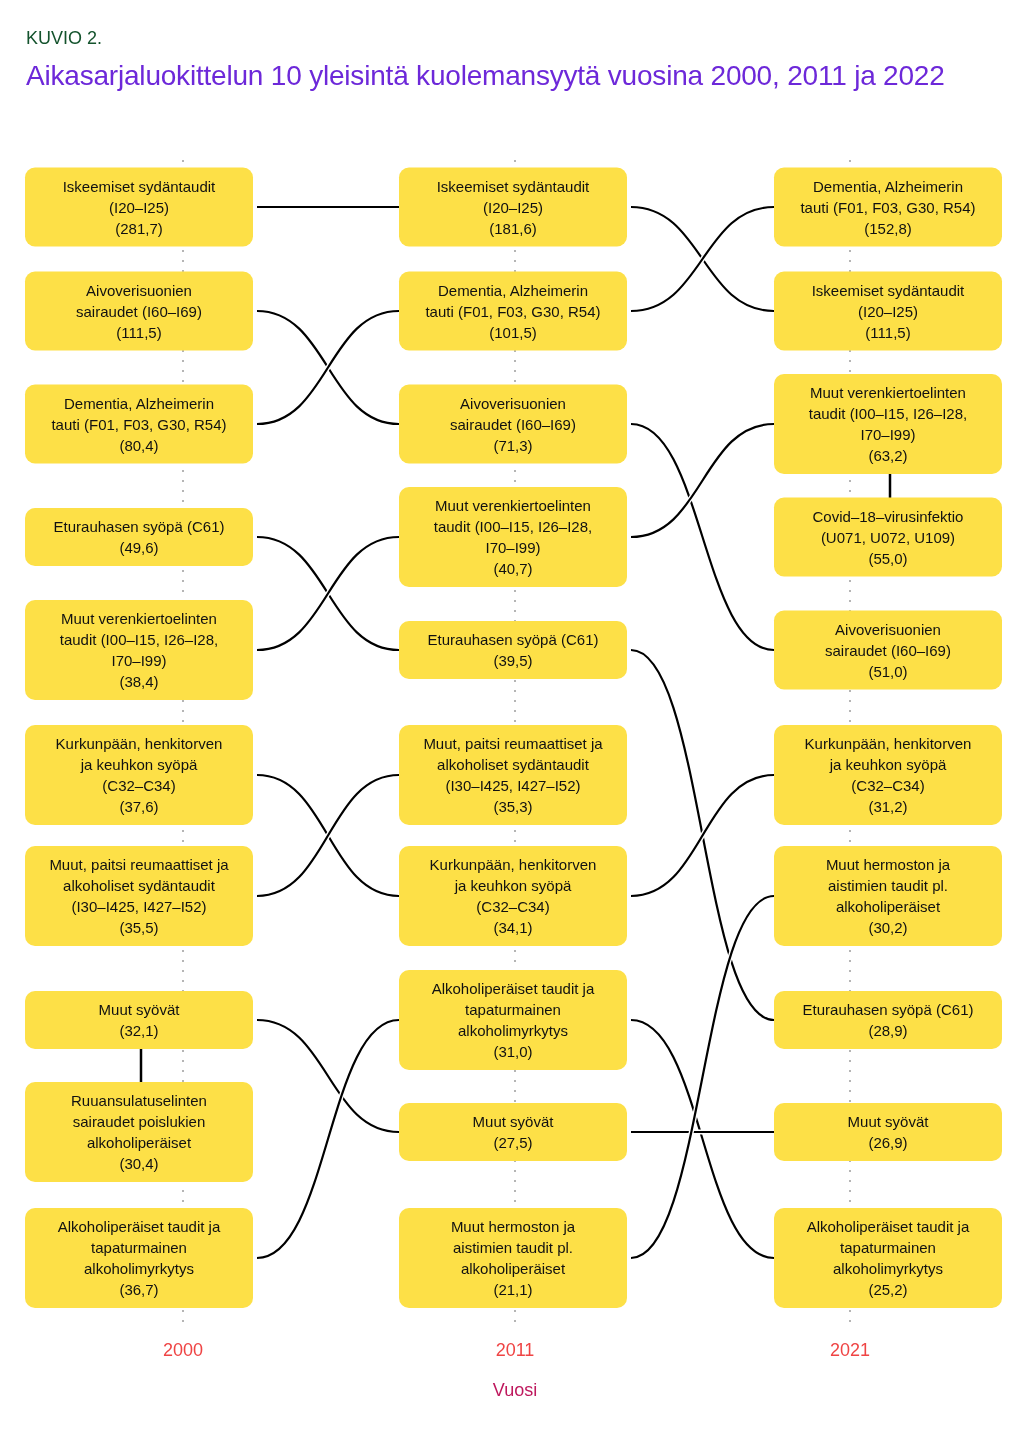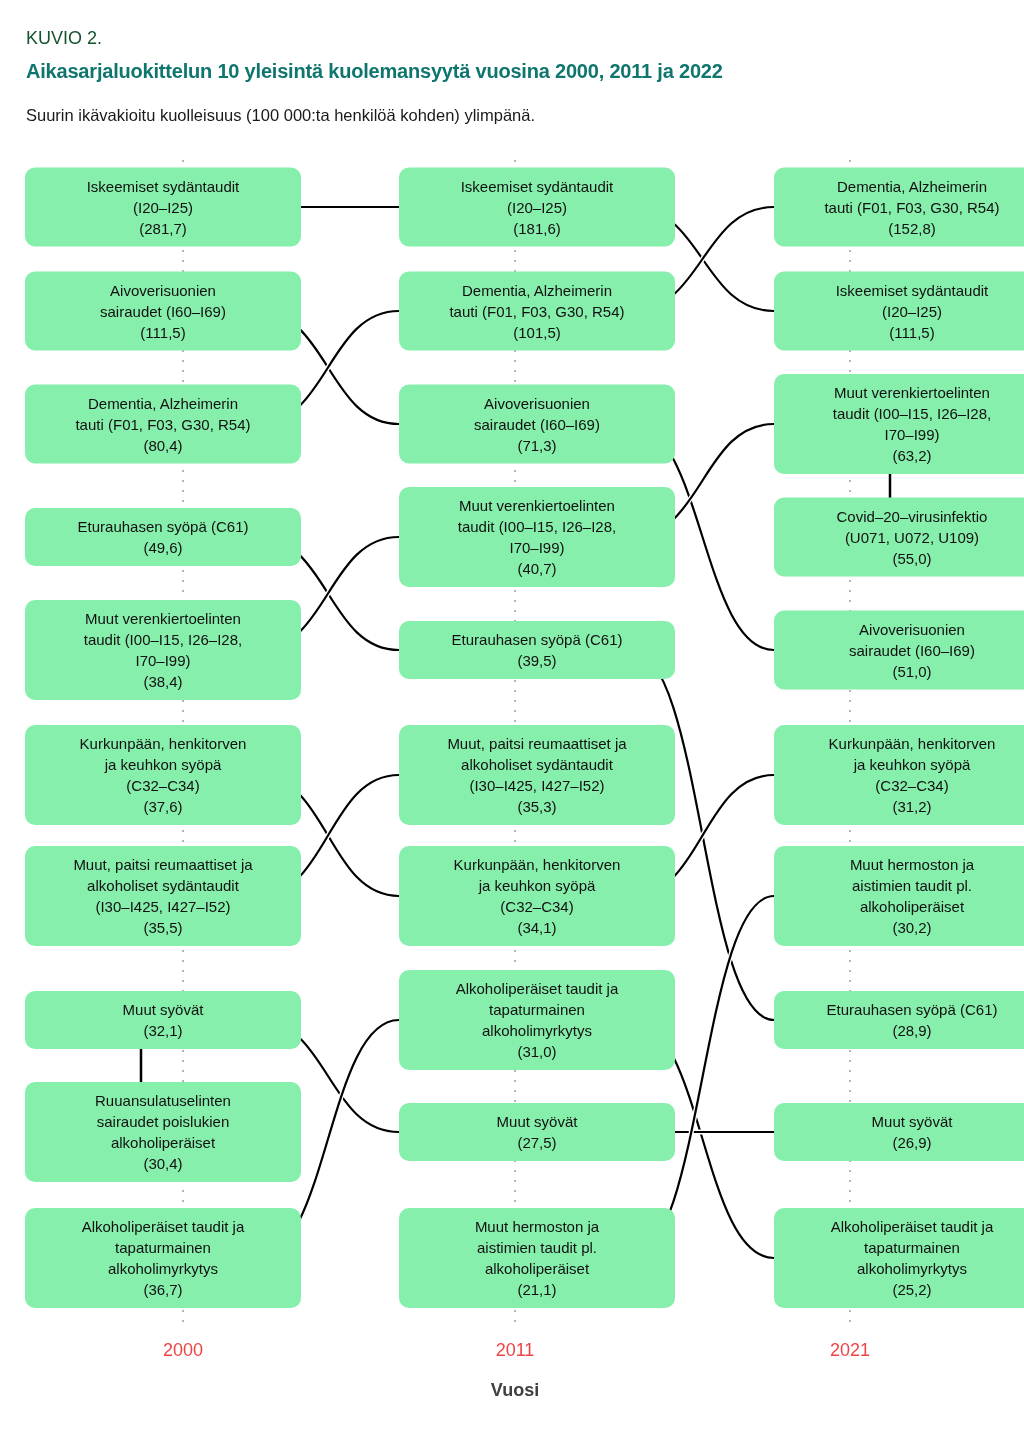--- a/index.html
+++ b/index.html
@@ -1,40 +1,39 @@
 <!DOCTYPE html>
 <html><head>
 <meta charset="utf-8">
 <style>
   html,body{margin:0;padding:0;background:#fff;}
   .canvas{
     position:relative;width:1024px;height:1435px;background:#ffffff;
     font-family:"Liberation Sans",sans-serif;overflow:hidden;
   }
   .kicker{position:absolute;left:26px;top:28px;font-size:18px;color:#14532d;}
-  .main-title{position:absolute;left:26px;top:60px;width:980px;font-size:20px;font-weight:bold;color:#0f766e;letter-spacing:-0.2px;}
+  .main-title{position:absolute;left:26px;top:60px;width:980px;font-size:28px;font-weight:normal;color:#6d28d9;letter-spacing:-0.2px;}
   .subtitle{position:absolute;left:26px;top:106px;font-size:16.5px;color:#1a1a1a;}
   #links-svg{position:absolute;left:0;top:0;z-index:1;}
   .box{
-    position:absolute;width:276px;box-sizing:border-box;z-index:2;
+    position:absolute;width:228px;box-sizing:border-box;z-index:2;
     transform:translateY(-50%);
-    background:#86efac;border-radius:10px;padding:8px 3px;
+    background:#fde047;border-radius:10px;padding:8px 3px;
     text-align:center;font-size:15px;line-height:21px;color:#111;
   }
   .box div{white-space:nowrap;}
   .xtick{position:absolute;transform:translateX(-50%);font-size:18px;color:#ef4444;z-index:2;}
-  .xaxis-label{position:absolute;transform:translateX(-50%);font-size:18px;color:#404040;z-index:2;font-weight:bold;}
+  .xaxis-label{position:absolute;transform:translateX(-50%);font-size:18px;color:#be185d;z-index:2;}
 </style>
 </head>
 <body>
 
 <div class="canvas">
   <div class="kicker">KUVIO 2.</div>
   <div class="main-title">Aikasarjaluokittelun 10 yleisintä kuolemansyytä vuosina 2000, 2011 ja 2022</div>
-  <div class="subtitle">Suurin ikävakioitu kuolleisuus (100 000:ta henkilöä kohden) ylimpänä.</div>
 
   <svg id="links-svg" width="1024" height="1435">
       <line x1="183" y1="160" x2="183" y2="1330" stroke="#b5b5b5" stroke-width="2" stroke-dasharray="2 8"></line>
       <line x1="515" y1="160" x2="515" y2="1330" stroke="#b5b5b5" stroke-width="2" stroke-dasharray="2 8"></line>
       <line x1="850" y1="160" x2="850" y2="1330" stroke="#b5b5b5" stroke-width="2" stroke-dasharray="2 8"></line>
       <path d="M 257 207 L 399 207" fill="none" stroke="#ffffff" stroke-width="5"></path>
       <path d="M 257 207 L 399 207" fill="none" stroke="#000000" stroke-width="2.2"></path>
       <path d="M 257 311 C 328 311, 328 424, 399 424" fill="none" stroke="#ffffff" stroke-width="5"></path>
       <path d="M 257 311 C 328 311, 328 424, 399 424" fill="none" stroke="#000000" stroke-width="2.2"></path>
       <path d="M 257 424 C 328 424, 328 311, 399 311" fill="none" stroke="#ffffff" stroke-width="5"></path>
@@ -190,21 +189,21 @@
         <div>(I20–I25)</div>
         <div>(111,5)</div>
       </div>
       <div class="box" style="left: 774px; top: 424px;">
         <div>Muut verenkiertoelinten</div>
         <div>taudit (I00–I15, I26–I28,</div>
         <div>I70–I99)</div>
         <div>(63,2)</div>
       </div>
       <div class="box" style="left: 774px; top: 537px;">
-        <div>Covid–20–virusinfektio</div>
+        <div>Covid–18–virusinfektio</div>
         <div>(U071, U072, U109)</div>
         <div>(55,0)</div>
       </div>
       <div class="box" style="left: 774px; top: 650px;">
         <div>Aivoverisuonien</div>
         <div>sairaudet (I60–I69)</div>
         <div>(51,0)</div>
       </div>
       <div class="box" style="left: 774px; top: 775px;">
         <div>Kurkunpään, henkitorven</div>

